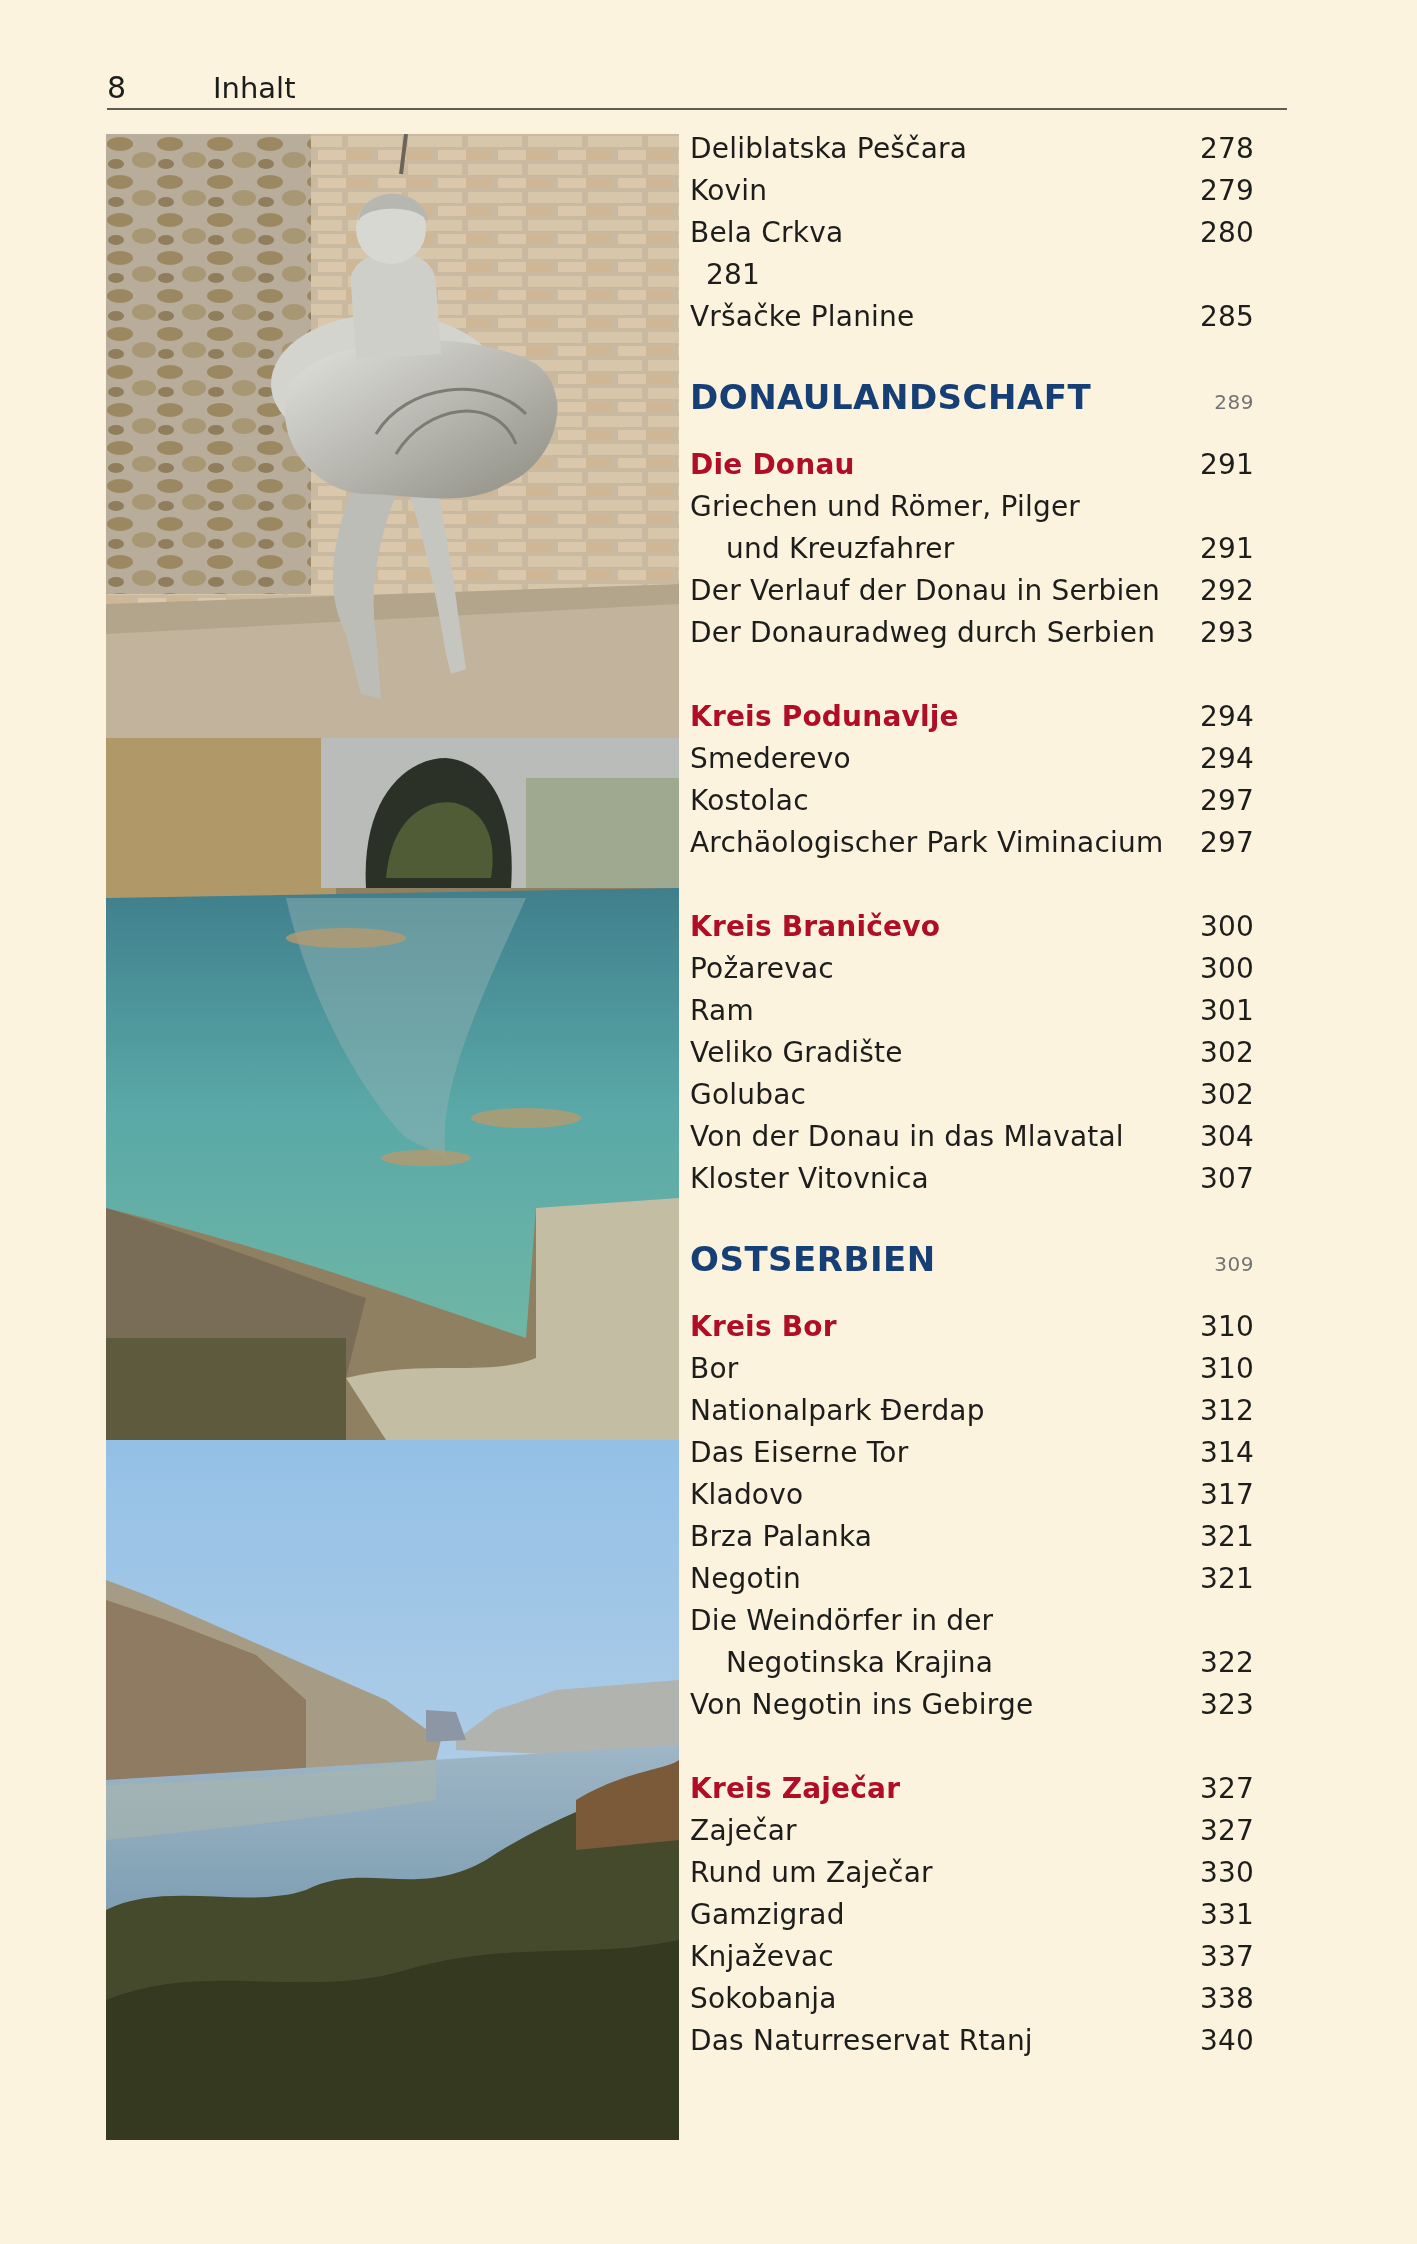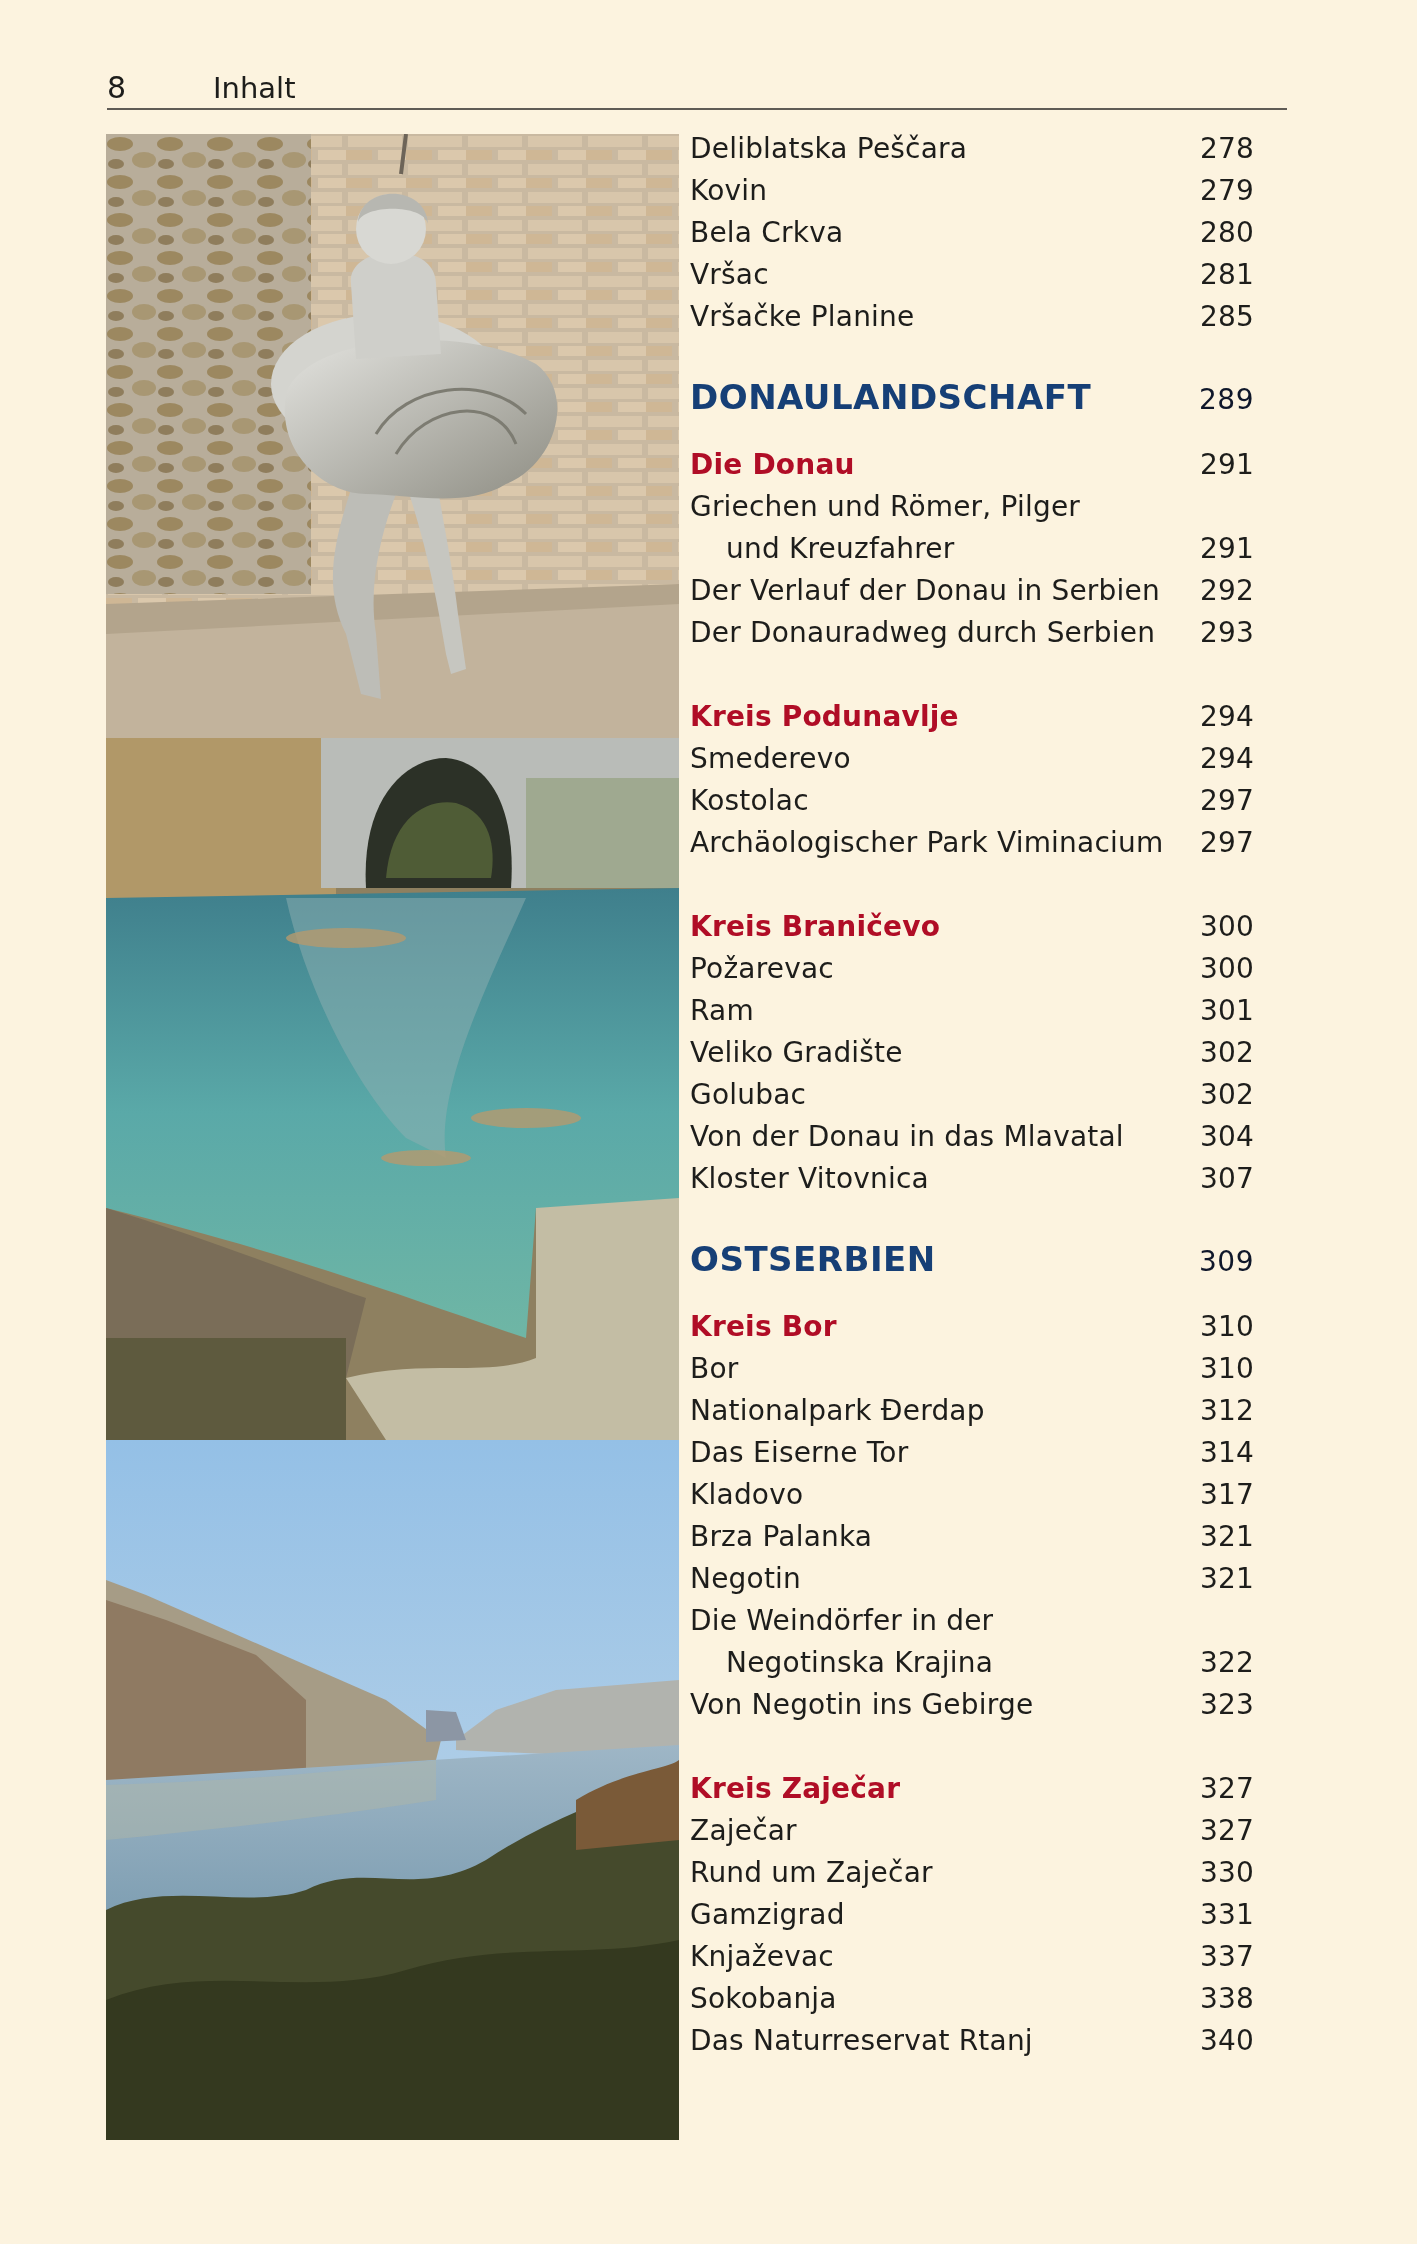--- a/index.html
+++ b/index.html
@@ -33,21 +33,21 @@
   }
   .row {
     display: flex; justify-content: space-between; align-items: baseline;
     font-size: 28px; line-height: 42px; height: 42px; white-space: nowrap;
     letter-spacing: 0.2px;
   }
   .row .label { flex: 1; }
   .row .pg { text-align: right; min-width: 70px; }
   .row.indent .label { padding-left: 36px; }
   .row.part { font-size: 34px; font-weight: 700; color: #163f76; height: 58px; line-height: 58px; letter-spacing: 0.5px; margin-top: 30px; margin-bottom: 18px; justify-content: space-between; }
-  .row.part .pg { font-size: 28px; font-weight: 400; color: #0f172a; }
+  .row.part .pg { font-size: 20px; font-weight: 400; color: #737373; }
   .row.region { color: #b00d26; font-weight: 700; }
   .row.region .pg { color: #1d1d1b; font-weight: 400; }
   .gap { height: 42px; }
 </style>
 </head>
 <body>
 
 <div class="header">
   <span class="page-num">8</span>
   <span class="running-title">Inhalt</span>
@@ -156,21 +156,20 @@
     </div>
   <div class="row">
       <span class="label">Kovin</span>
       <span class="pg">279</span>
     </div>
   <div class="row">
       <span class="label">Bela Crkva</span>
       <span class="pg">280</span>
     </div>
   <div class="row">
-      <span class="label">Vršac</span>
       <span class="pg">281</span>
     </div>
   <div class="row">
       <span class="label">Vršačke Planine</span>
       <span class="pg">285</span>
     </div>
 
   <div class="row part">
       <span class="label">DONAULANDSCHAFT</span>
       <span class="pg">289</span>

